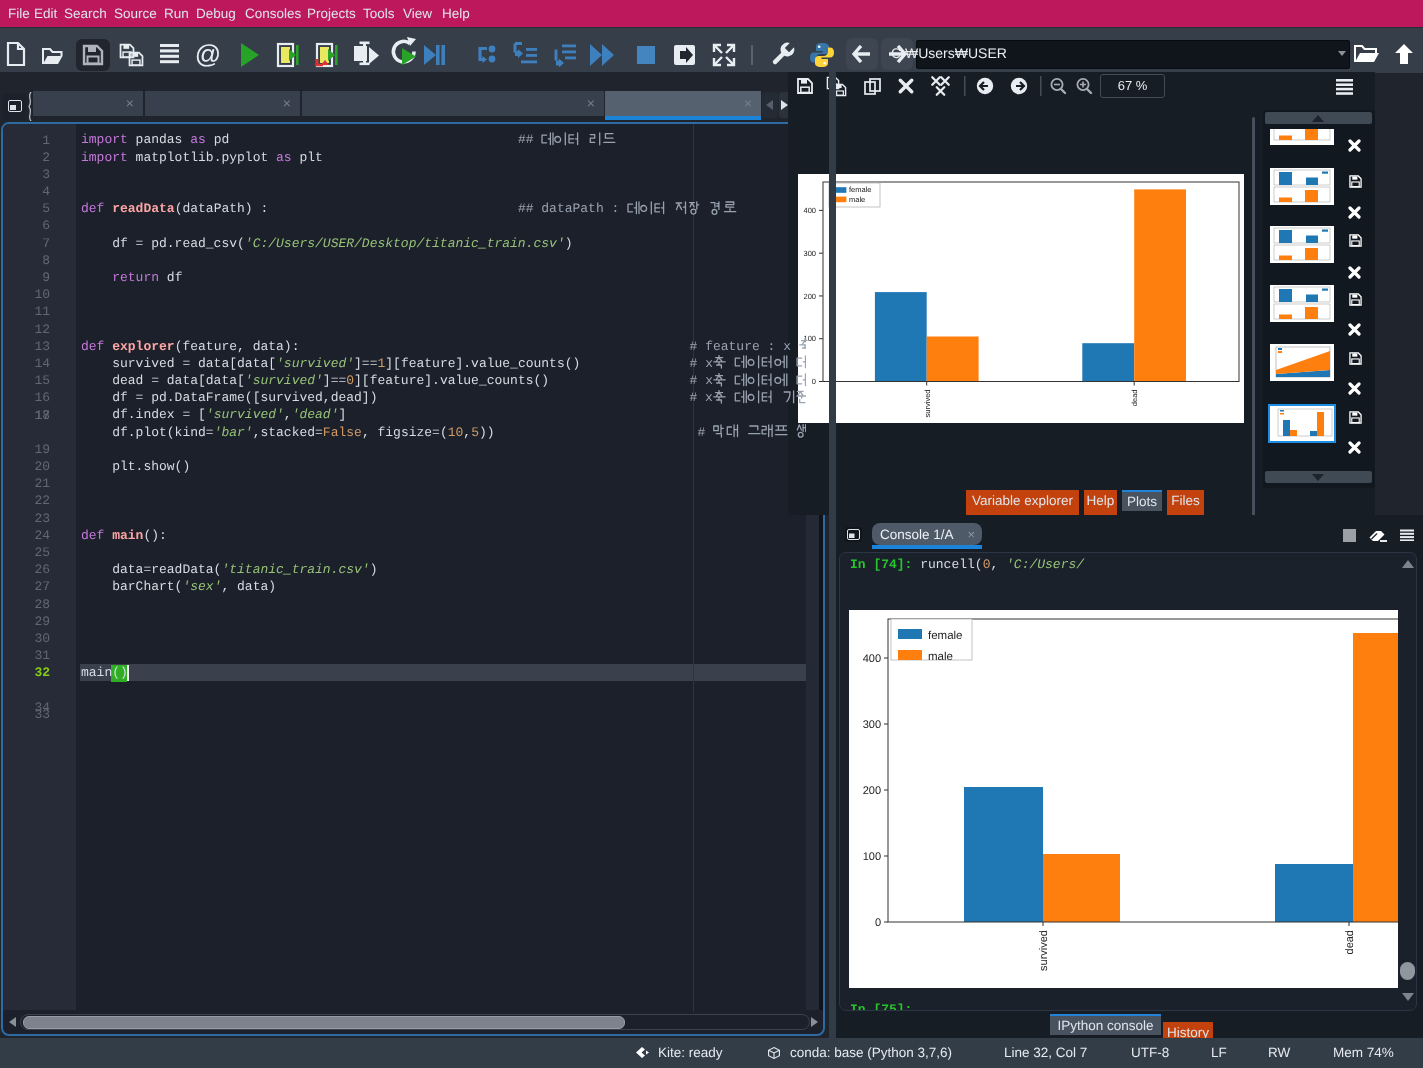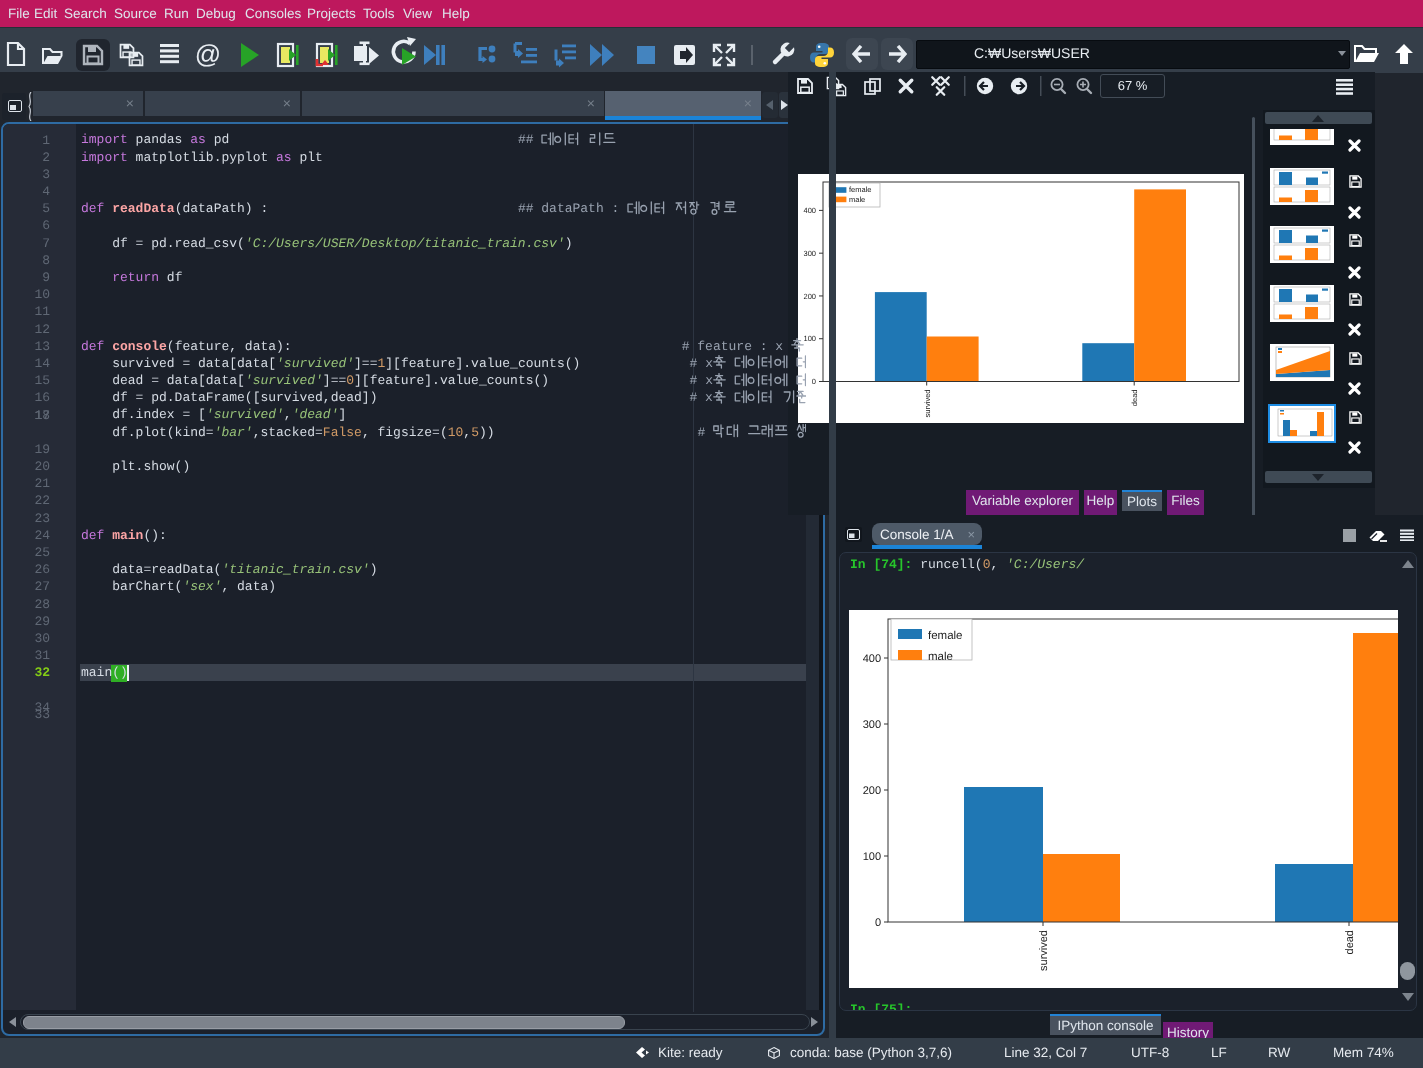--- a/index.html
+++ b/index.html
@@ -32,21 +32,21 @@
   .hg circle{stroke:#99a2b0;stroke-width:1.3;fill:none;}
   #cursor{position:absolute;left:123.8px;top:541px;width:2px;height:16px;background:#eef2f5;z-index:3;}
   #mparen{position:absolute;left:108px;top:540.5px;width:16px;height:17px;background:#2fae24;z-index:1;}
   #hscroll{left:4px;top:890px;width:812px;height:17px;position:absolute;}
   #hthumb{position:absolute;left:16px;top:2px;width:600px;height:11px;background:#7d838c;border-radius:6px;border:1px solid #989da5;}
   .scrollarrow{position:absolute;width:0;height:0;border-style:solid;}
   
   #plotspane{left:788px;top:72px;width:587px;height:443px;background:#171d25;}
   #consolepane{left:836px;top:515px;width:587px;height:523px;background:#171d25;}
   #vsplit{left:829px;top:72px;width:7px;height:966px;background:#323c47;}
-  .btab{position:absolute;height:34px;background:#701a75;color:#dfe5ec;font-size:13.5px;text-align:center;line-height:21px;}
+  .btab{position:absolute;height:34px;background:#c2410c;color:#dfe5ec;font-size:13.5px;text-align:center;line-height:21px;}
   .btabsel{background:#49525f;border-top:2.5px solid #2283d6;height:19px;line-height:19px;}
   #consolew{position:absolute;left:3px;top:37px;width:576px;height:457px;border:1px solid #2b3544;border-radius:7px;background:#1b212b;overflow:hidden;}
   .mono{font-family:"Liberation Mono",monospace;}
   #statusbar{left:0;top:1038px;width:1423px;height:30px;background:#333d48;color:#e6eaef;font-size:13.5px;}
   #statusbar span{position:absolute;top:7px;}
 </style></head>
 <body>
 <div class="abs" id="menubar">
   <span style="left:8px">File</span>
     <span style="left:34px">Edit</span>
@@ -156,21 +156,21 @@
     </svg>
   <div class="abs" style="left:846px;top:10px;width:32px;height:32px;background:#3d4651;border-radius:6px;"></div>
   <svg class="abs" style="left:852px;top:17px" width="20" height="18" viewBox="0 0 20 18">
       <path d="M9 1 L2 9 L9 17 M2 9 H18" stroke="#e8edf2" stroke-width="3.4" fill="none"></path>
     </svg>
   <div class="abs" style="left:881px;top:10px;width:32px;height:32px;background:#3d4651;border-radius:6px;"></div>
   <svg class="abs" style="left:887px;top:17px" width="20" height="18" viewBox="0 0 20 18">
       <path d="M11 1 L18 9 L11 17 M2 9 H18" stroke="#e8edf2" stroke-width="3.4" fill="none"></path>
     </svg>
   <div class="abs" style="left:916px;top:12px;width:432px;height:27px;background:#10151b;border:1px solid #070b10;border-radius:2px;"></div>
-  <span class="abs" style="left:974px;top:17px;color:#e8edf2;font-size:14px;">C:₩Users₩USER</span>
+  <span class="abs" style="left:891px;top:17px;color:#e8edf2;font-size:14px;">C:₩Users₩USER</span>
   <div class="abs scrollarrow" style="left:1338px;top:23px;border-width:5px 4px 0 4px;border-color:#8a919a transparent transparent transparent;"></div>
   <svg class="abs" style="left:1354px;top:16px" width="26" height="20" viewBox="0 0 26 20">
       <path d="M1 18 V2 h7 l2.5 3 H22 v4" fill="none" stroke="#fff" stroke-width="2"></path>
       <path d="M1 18 L6 9 H25 L20 18 z" fill="#fff"></path>
     </svg>
   <svg class="abs" style="left:1392px;top:14px" width="24" height="24" viewBox="0 0 24 24">
       <path d="M12 2 L3 11 H8 V22 H16 V11 H21 z" fill="#fff"></path>
     </svg>
 </div>
 <div class="abs" id="belowbar"></div>
@@ -298,21 +298,21 @@
           <path d="M2.4 1h7.8M10.2 1v2.6M2.4 3.6h7.8M2.4 3.6v2.6M2.4 6.2h7.8M6.4 7.6v2M0.8 10.6h11.4"></path>
         </g>
       </svg>
 
     df = pd.read_csv(<span class="st">'C:/Users/USER/Desktop/titanic_train.csv'</span>)
 
     <span class="kw">return</span> df
 
 
 
-<span class="kw">def</span> <span class="fn">console</span>(feature, data):                                                  <span class="cm"># feature : x </span><svg class="hg" width="13.5" height="14" viewBox="0 0 13.5 14">
+<span class="kw">def</span> <span class="fn">explorer</span>(feature, data):                                                  <span class="cm"># feature : x </span><svg class="hg" width="13.5" height="14" viewBox="0 0 13.5 14">
         <g transform="translate(0,0)">
           <path d="M6 0.6v1.4M2.6 2.6h7M5.9 2.6L3.6 5.8M6.2 3.2L8.6 5.8M0.8 6.8h11.4M6 6.8v2.2M3.6 10h4.8M8.4 10v3"></path>
         </g>
       </svg>
     survived = data[data[<span class="st">'survived'</span>]==<span class="nu">1</span>][feature].value_counts()              <span class="cm"># x</span><svg class="hg" width="110.1" height="14" viewBox="0 0 110.1 14">
         <g transform="translate(0,0)">
           <path d="M6 0.6v1.4M2.6 2.6h7M5.9 2.6L3.6 5.8M6.2 3.2L8.6 5.8M0.8 6.8h11.4M6 6.8v2.2M3.6 10h4.8M8.4 10v3"></path>
         </g>
         <g transform="translate(21.3,0)">
           <path d="M1 3.2h4.6M1 3.2v7.6M1 10.8h4.6M7.2 6.8h2.1M9.4 1v11.6M12 1v11.6"></path>

